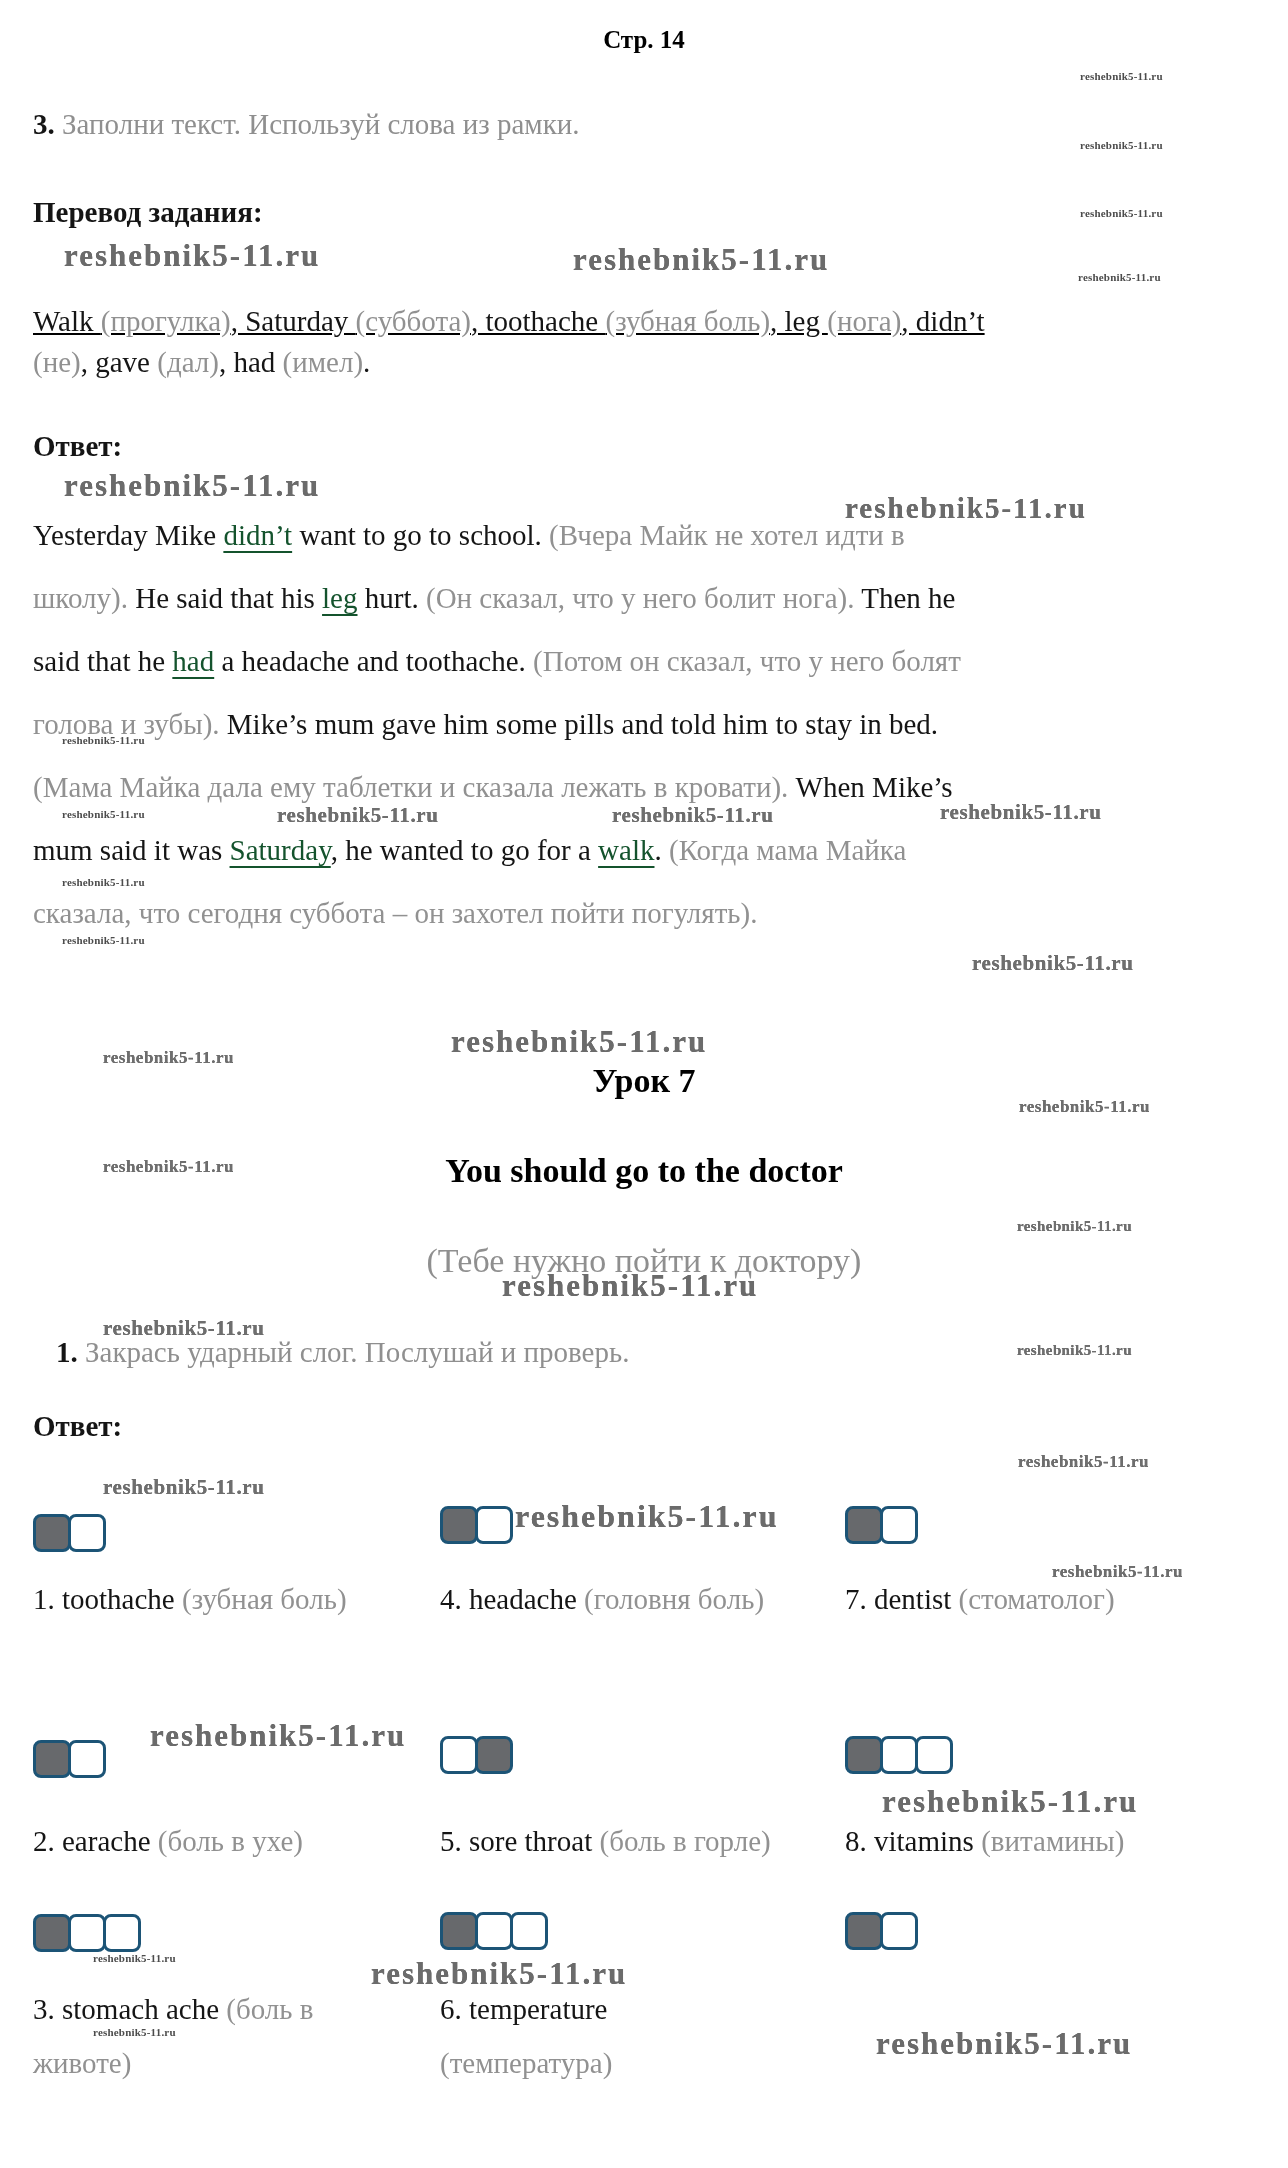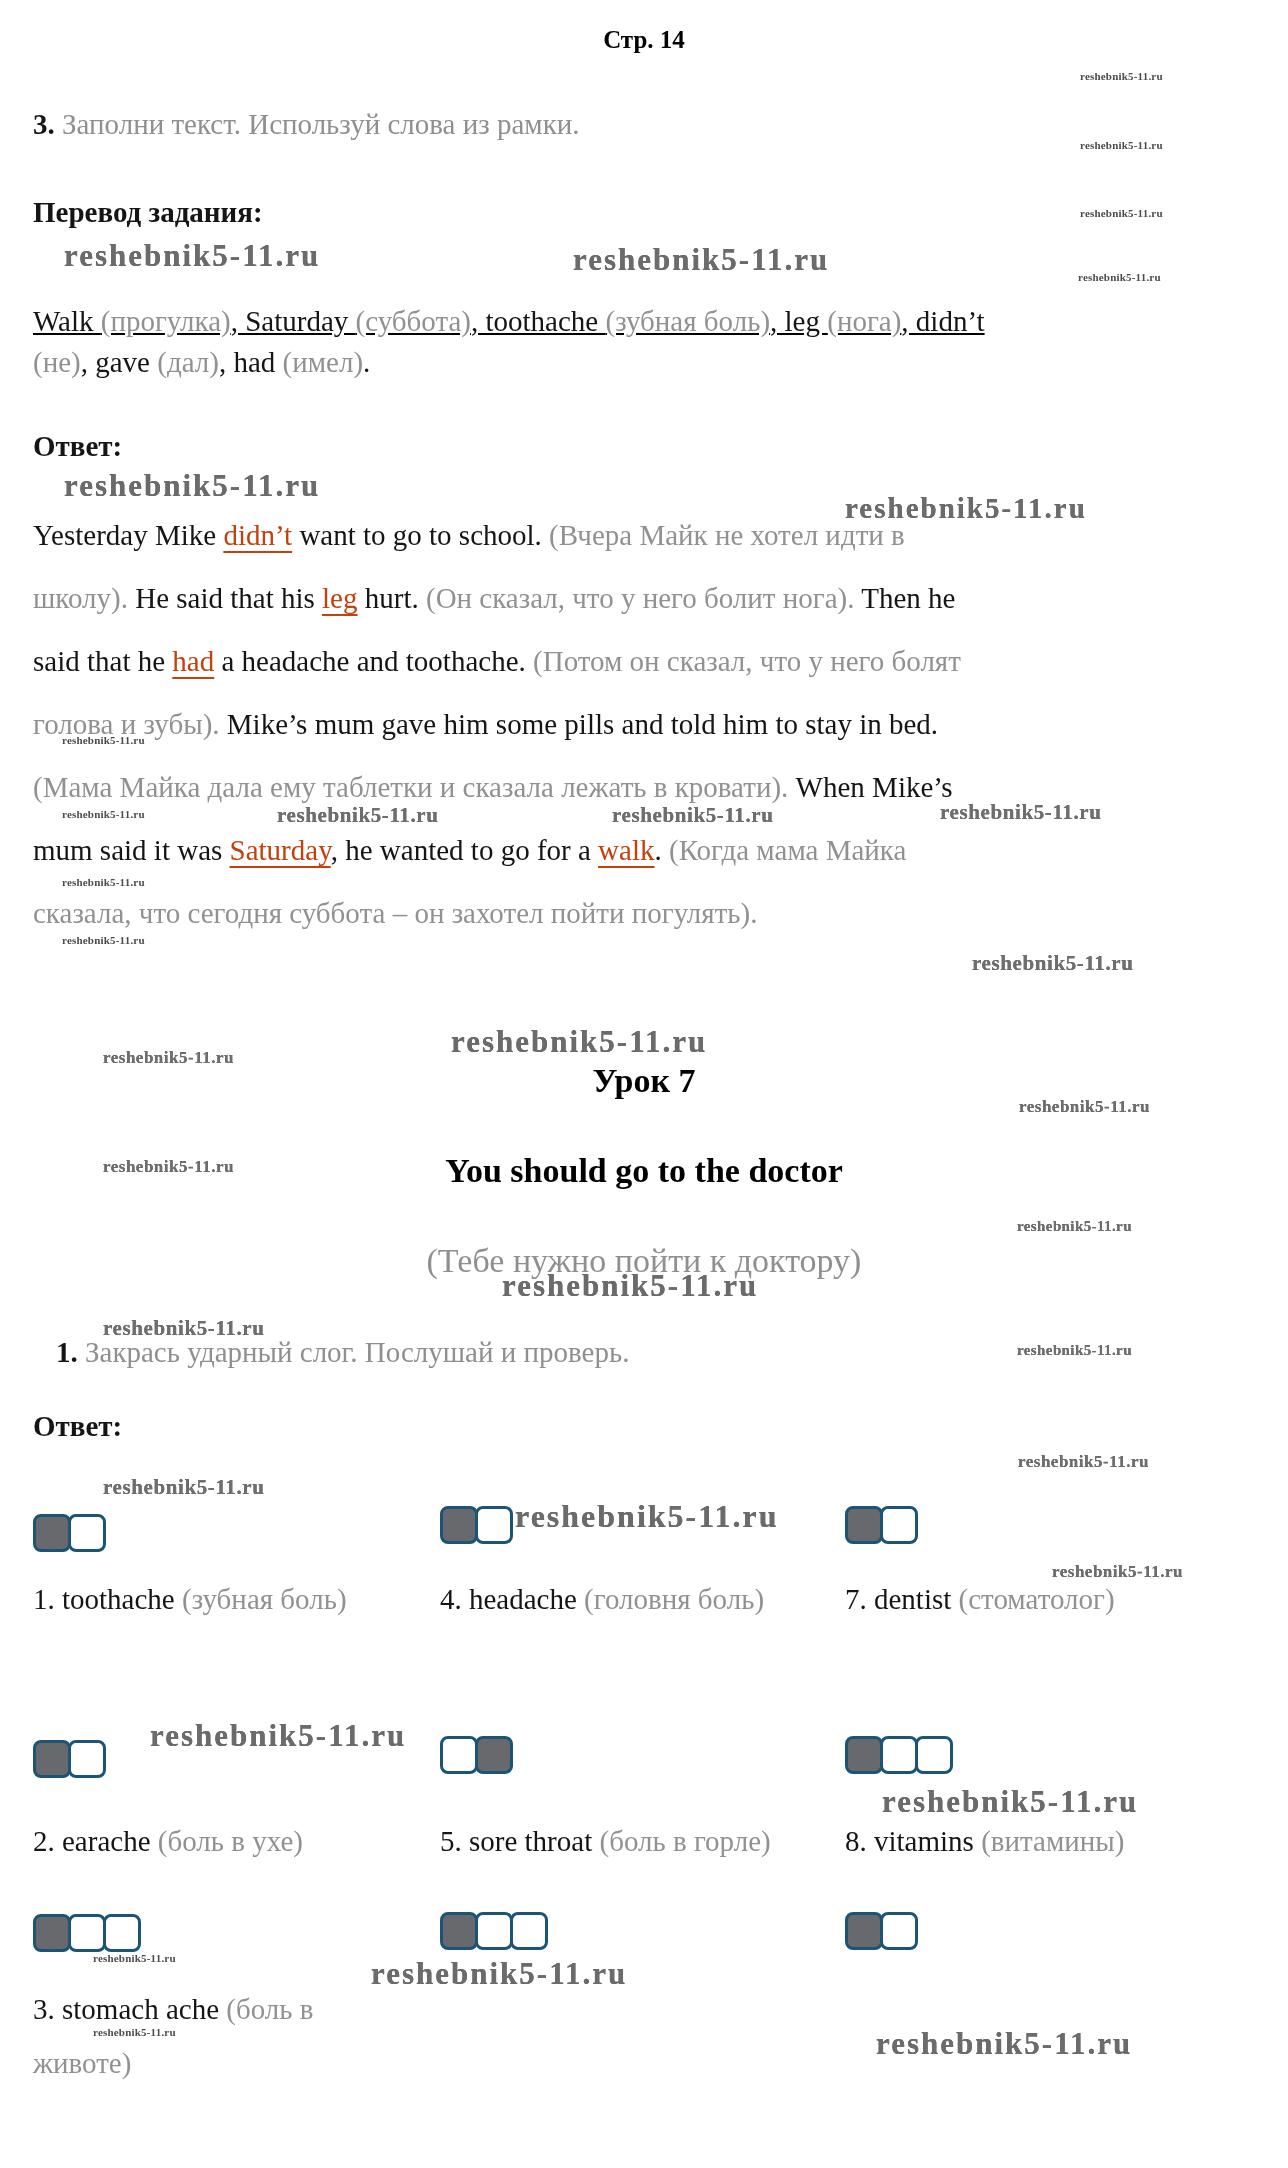--- a/index.html
+++ b/index.html
@@ -11,21 +11,21 @@
   .abs { position:absolute; white-space:nowrap; }
   .center { left:0; width:1288px; text-align:center; }
   .b  { color:#151515; }
   .g  { color:#8f8f8f; }
   .bold { font-weight:bold; }
   .t29 { font-size:29px; }
   .t27 { font-size:34px; }
   .t25 { font-size:25px; }
   .seg-b { color:#151515; }
   .seg-g { color:#919191; }
-  .seg-u { color:#c2410c; text-decoration:underline; text-decoration-thickness:2px; text-underline-offset:6px; }
+  .seg-u { color:#14532d; text-decoration:underline; text-decoration-thickness:2px; text-underline-offset:6px; }
   
   .wm { position:absolute; color:#6e6e6e; font-weight:bold; white-space:nowrap;
         font-family:"Liberation Serif","DejaVu Serif",serif; text-shadow:0 0 0.6px #555; }
   .wm-xs { font-size:11px; color:#4c4c4c; letter-spacing:0.2px; text-shadow:none; }
   .wm-sm { font-size:15px; letter-spacing:0.4px; }
   .wm-md { font-size:17px; letter-spacing:0.5px; }
   .wm-lg { font-size:21px; letter-spacing:0.6px; }
   .wm-xl { font-size:31px; letter-spacing:2px; color:#6b6b6b; }
   
   .boxes { position:absolute; display:flex; }
@@ -180,14 +180,17 @@
     </div>
 
   <div class="wm wm-xs" style="left:93px;top:1952px;">reshebnik5-11.ru</div>
   <div class="wm wm-xl" style="left:371px;top:1956px;">reshebnik5-11.ru</div>
   <div class="wm wm-xs" style="left:93px;top:2026px;">reshebnik5-11.ru</div>
   <div class="wm wm-xl" style="left:876px;top:2026px;">reshebnik5-11.ru</div>
 
   <p class="item-label" style="left:33px;top:1982px;width:360px;">
     <span class="seg-b"><span>3.</span> <span>stomach ache</span> </span><span class="seg-g">(боль в животе)</span>
   </p>
+  <p class="item-label" style="left:440px;top:1982px;width:345px;">
+    <span class="seg-b"><span>6.</span> <span>temperature</span> </span><span class="seg-g">(температура)</span>
+  </p>
 
 </div>
 
 </body></html>

